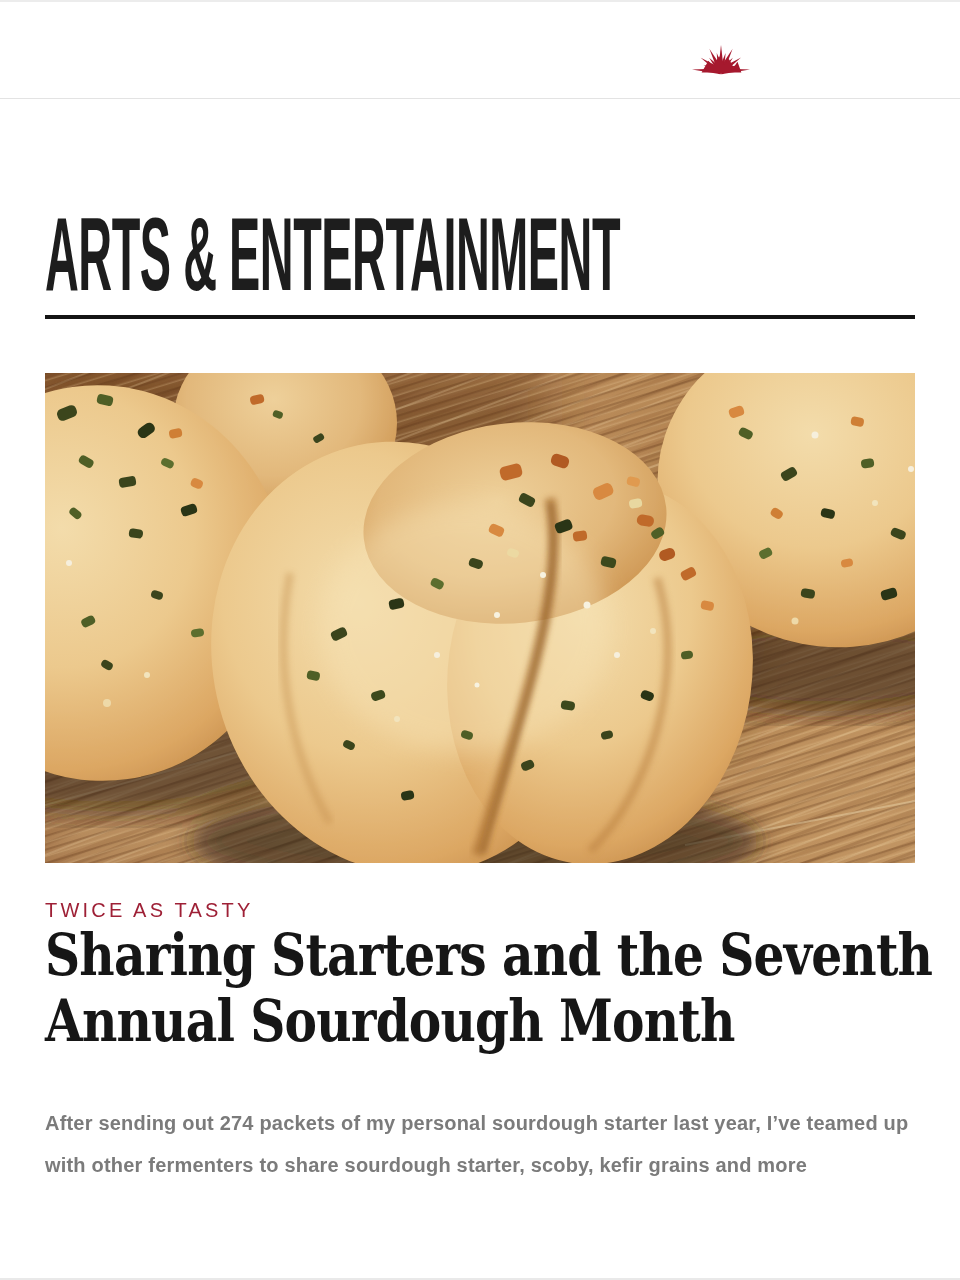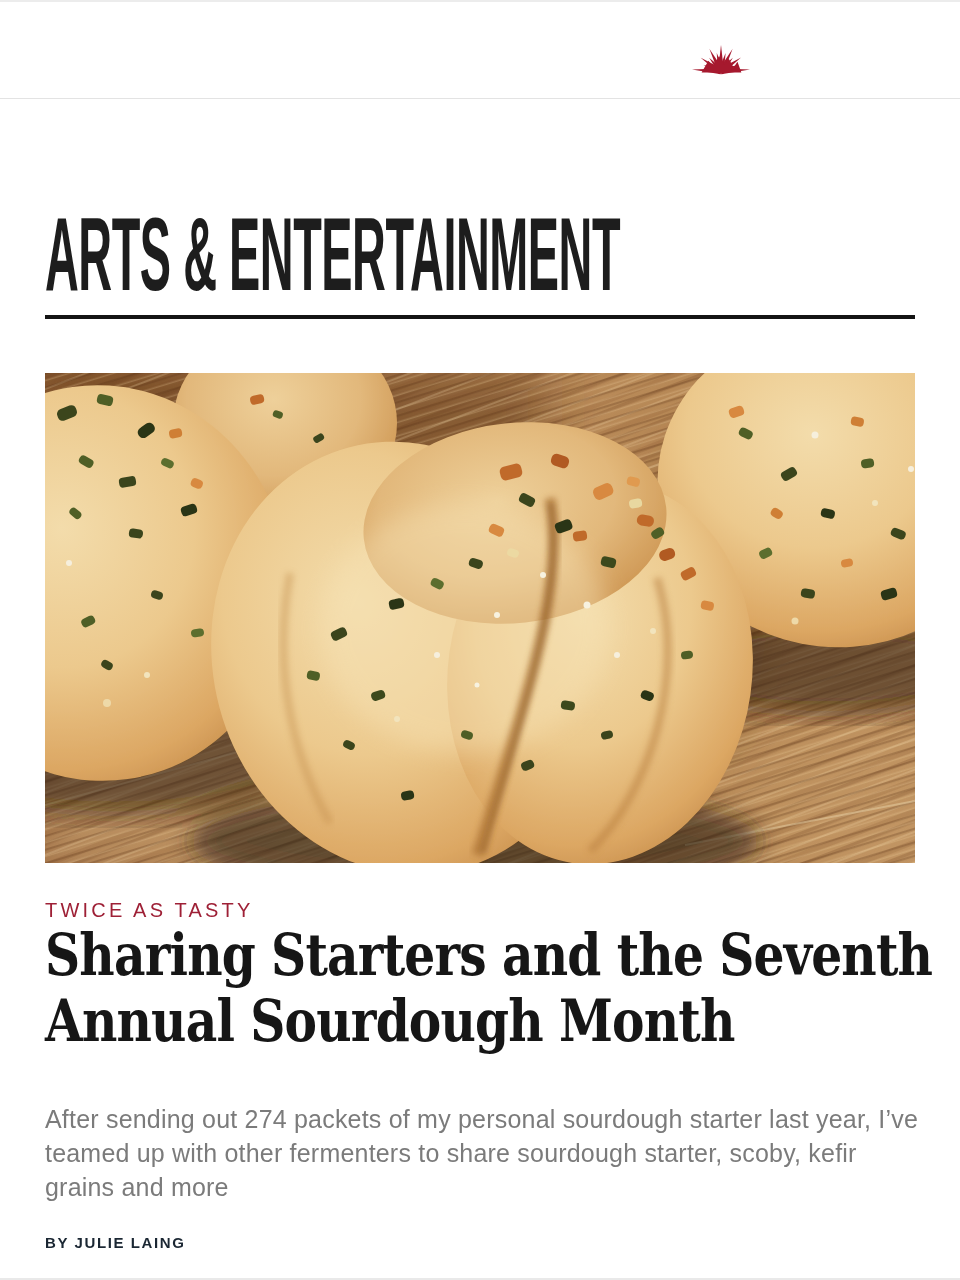--- a/index.html
+++ b/index.html
@@ -18,21 +18,21 @@
   .photo-figure{margin:54px 0 0 0;width:870px;height:490px;display:block;cursor:pointer}
   .photo-figure svg{display:block}
   .category-label{
     margin-top:36px;font-size:20px;letter-spacing:3.2px;color:#9e2036;font-weight:400;cursor:pointer;
   }
   .article-title{
     margin-top:0px;font-family:"DejaVu Serif",serif;font-weight:700;font-size:58px;line-height:66px;
     color:#161616;letter-spacing:-1px;white-space:nowrap;transform:scaleX(0.84);transform-origin:0 0;cursor:pointer;
   }
   .article-deck{
-    margin-top:18px;width:885px;font-size:25px;line-height:34px;color:#7b7b7b;letter-spacing:0.2px;
+    margin-top:18px;width:885px;font-size:20px;line-height:42px;color:#7b7b7b;letter-spacing:0.2px;font-weight:bold;
   }
   .byline{
     margin-top:30px;font-size:15px;line-height:18px;font-weight:bold;letter-spacing:1.6px;color:#1b2733;cursor:pointer;
   }
   .page-bottom-divider{position:absolute;left:0;bottom:0;width:960px;height:2px;background:#e9e9e9}
 </style>
 </head>
 <body>
 
 <header class="site-header">
@@ -249,17 +249,16 @@
 
   <div class="category-label">TWICE AS TASTY</div>
 
   <h2 class="article-title">
     <div>Sharing Starters and the Seventh</div>
     <div>Annual Sourdough Month</div>
   </h2>
 
   <p class="article-deck">After sending out 274 packets of my personal sourdough starter last year, I’ve teamed up with other fermenters to share sourdough starter, scoby, kefir grains and more</p>
 
-  <div class="byline">BY JULIE LAING</div>
 
 </main>
 
 <div class="page-bottom-divider"></div>
 
 </body></html>

